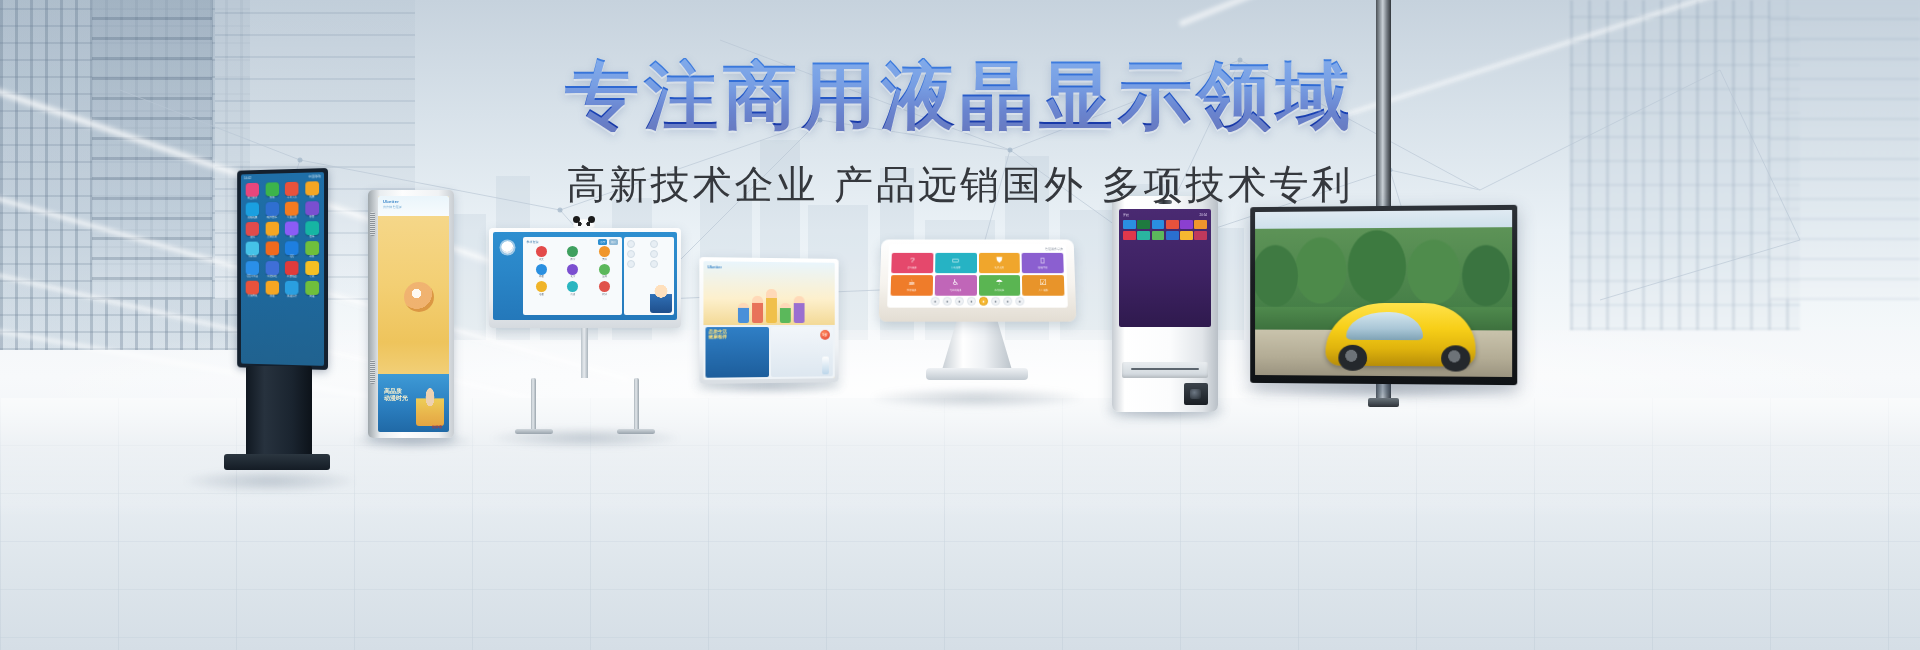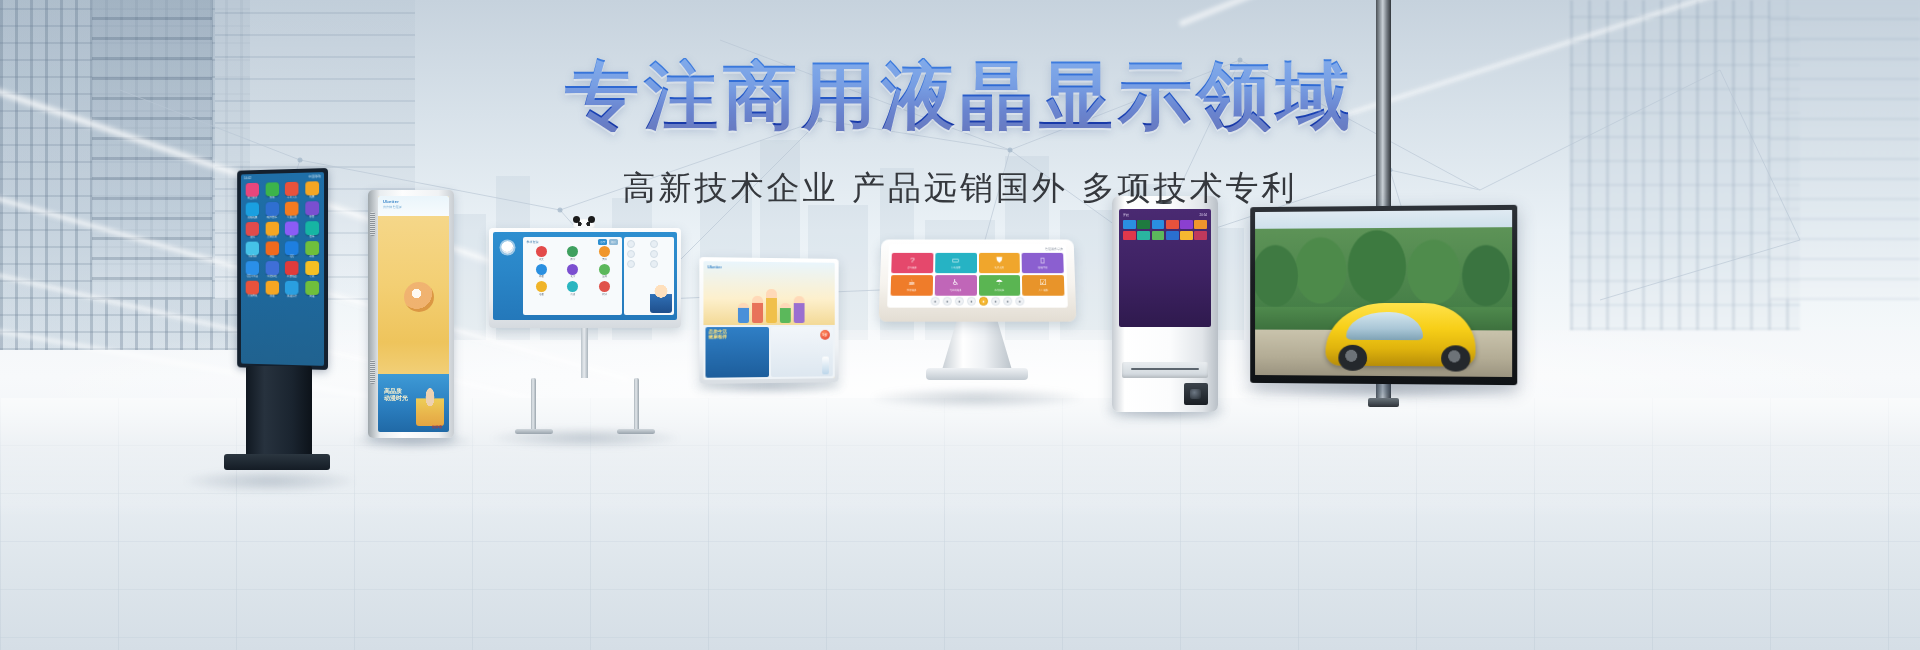--- a/index.html
+++ b/index.html
@@ -145,23 +145,23 @@
     background: linear-gradient(180deg,#3f7fe0 0%,#2f6ad4 38%,#1b43b5 72%,#15329f 100%);
     -webkit-background-clip: text;
     background-clip: text;
     color: transparent;
     -webkit-text-fill-color: transparent;
     text-shadow: 0 2px 0 rgba(255,255,255,.35);
     filter: drop-shadow(0 3px 4px rgba(30,60,130,.18));
     white-space: nowrap;
   }
   .subhead {
-    margin-top: 34px;
+    margin-top: 26px;
     font-family: "DejaVu Sans", "Liberation Sans", sans-serif;
-    font-size: 33px;
+    font-size: 39px;
     font-weight: 400;
     letter-spacing: 3px;
     color: #35383d;
     white-space: nowrap;
   }
 
   
   .products { position:absolute; inset:0; z-index:30; pointer-events:none; }
   .product { position:absolute; pointer-events:auto; }
   .shadow-ellipse {

